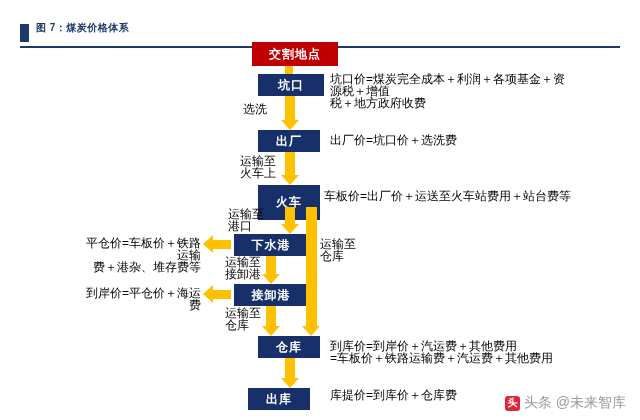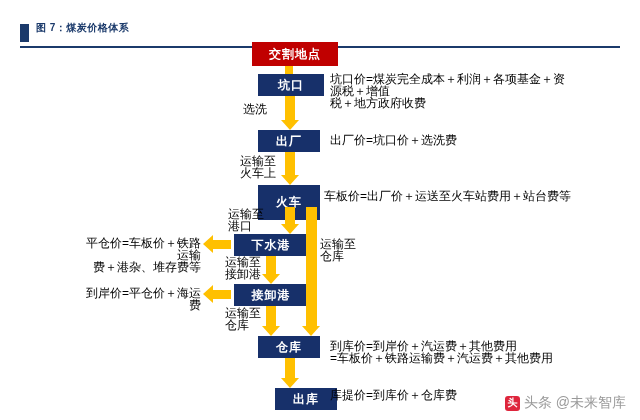--- a/index.html
+++ b/index.html
@@ -109,21 +109,21 @@
 </div>
 
 <div class="node blue" style="left:234px;top:284px;width:74px;height:22px;">
   <span>接卸港</span>
 </div>
 
 <div class="node blue" style="left:258px;top:336px;width:62px;height:22px;">
   <span>仓库</span>
 </div>
 
-<div class="node blue" style="left:275px;top:388px;width:62px;height:22px;">
+<div class="node blue" style="left:248px;top:388px;width:62px;height:22px;">
   <span>出库</span>
 </div>
 
 <div class="arrow-body" style="left:285px;top:66px;width:8px;height:8px;"></div>
 
 <div class="arrow-body" style="left:285px;top:96px;width:10px;height:24px;"></div>
 <div class="arrow-head down" style="left:281px;top:120px;"></div>
 
 <div class="arrow-body" style="left:285px;top:152px;width:10px;height:23px;"></div>
 <div class="arrow-head down" style="left:281px;top:175px;"></div>

